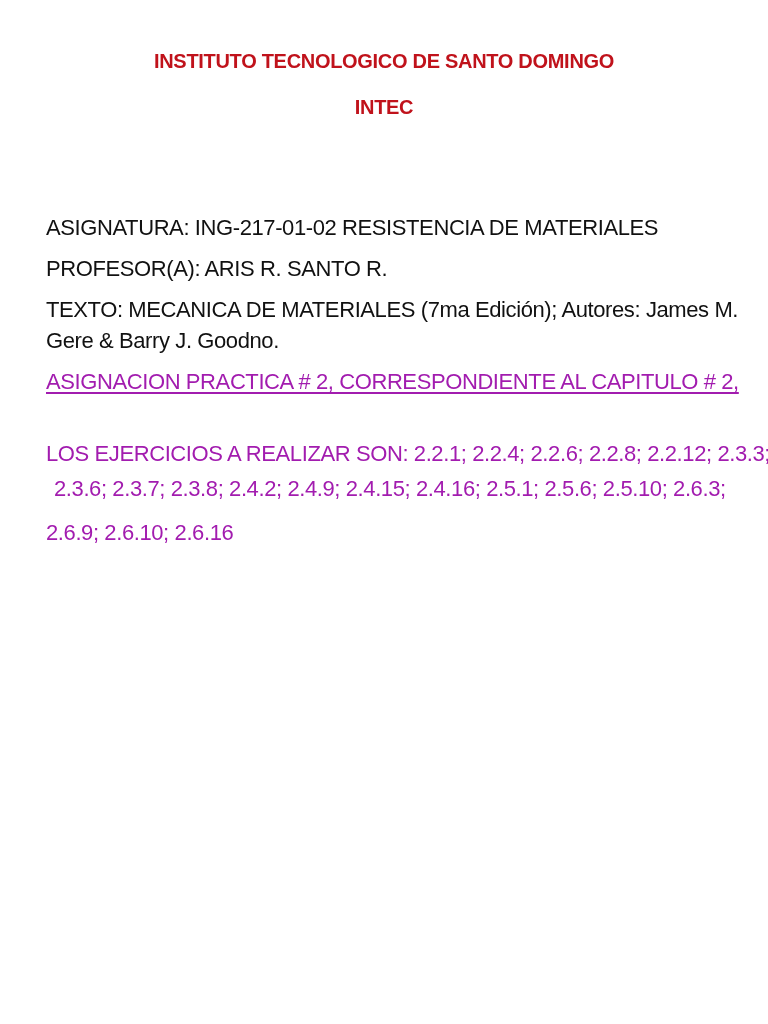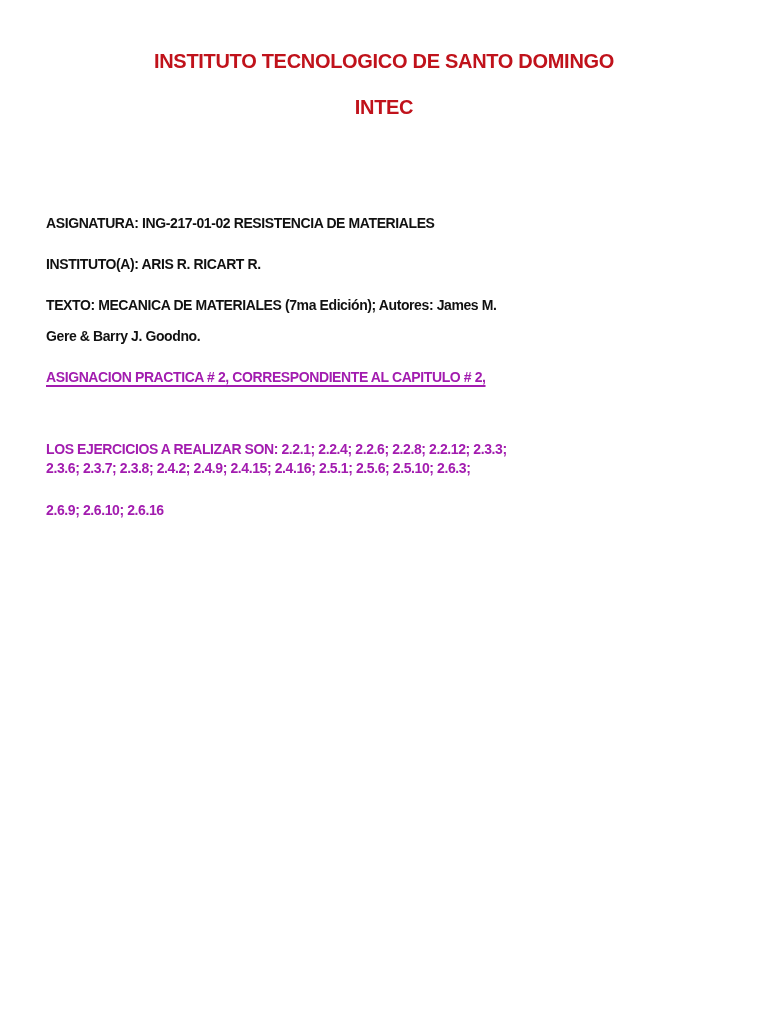--- a/index.html
+++ b/index.html
@@ -29,22 +29,22 @@
       font-weight: bold;
       font-size: 20px;
       letter-spacing: -0.3px;
       color: #c0121b;
     }
     .title.main { top: 50px; }
     .title.sub { top: 96px; }
     .line {
       position: absolute;
       left: 46px;
-      font-weight: bold;
-      font-size: 14px;
+      font-weight: normal;
+      font-size: 22px;
       letter-spacing: -0.4px;
       white-space: nowrap;
       color: #111111;
     }
     .blue {
       color: #a21caf;
     }
     .underline {
       text-decoration: underline;
       text-decoration-thickness: 2px;
@@ -52,22 +52,22 @@
     }
   </style>
 </head>
 <body>
 
 <div class="page">
   <div class="title sub">INTEC</div>
   <div class="title main">INSTITUTO TECNOLOGICO DE SANTO DOMINGO</div>
 
   <div class="line" style="top:215px;">ASIGNATURA: ING-217-01-02  RESISTENCIA DE MATERIALES</div>
-  <div class="line" style="top:256px;">INSTITUTO(A): ARIS R. RICART R.</div>
+  <div class="line" style="top:256px;">PROFESOR(A): ARIS R. SANTO R.</div>
   <div class="line" style="top:297px;">TEXTO: MECANICA DE MATERIALES (7ma Edición); Autores: James M.</div>
   <div class="line" style="top:328px;">Gere &amp; Barry J. Goodno.</div>
 
   <div class="line blue underline" style="top:369px;">ASIGNACION PRACTICA # 2, CORRESPONDIENTE AL CAPITULO # 2,</div>
 
   <div class="line blue" style="top:441px;text-align:right;">LOS EJERCICIOS A REALIZAR SON: 2.2.1; 2.2.4; 2.2.6; 2.2.8; 2.2.12; 2.3.3;</div>
-  <div class="line blue" style="top:460px;">2.3.6; 2.3.7; 2.3.8; 2.4.2; 2.4.9; 2.4.15; 2.4.16; 2.5.1; 2.5.6; 2.5.10; 2.6.3;</div>
-  <div class="line blue" style="top:502px;">2.6.9; 2.6.10; 2.6.16</div>
+  <div class="line blue" style="top:476px;margin-left:8px;">2.3.6; 2.3.7; 2.3.8; 2.4.2; 2.4.9; 2.4.15; 2.4.16; 2.5.1; 2.5.6; 2.5.10; 2.6.3;</div>
+  <div class="line blue" style="top:520px;">2.6.9; 2.6.10; 2.6.16</div>
 </div>
 
 </body></html>

